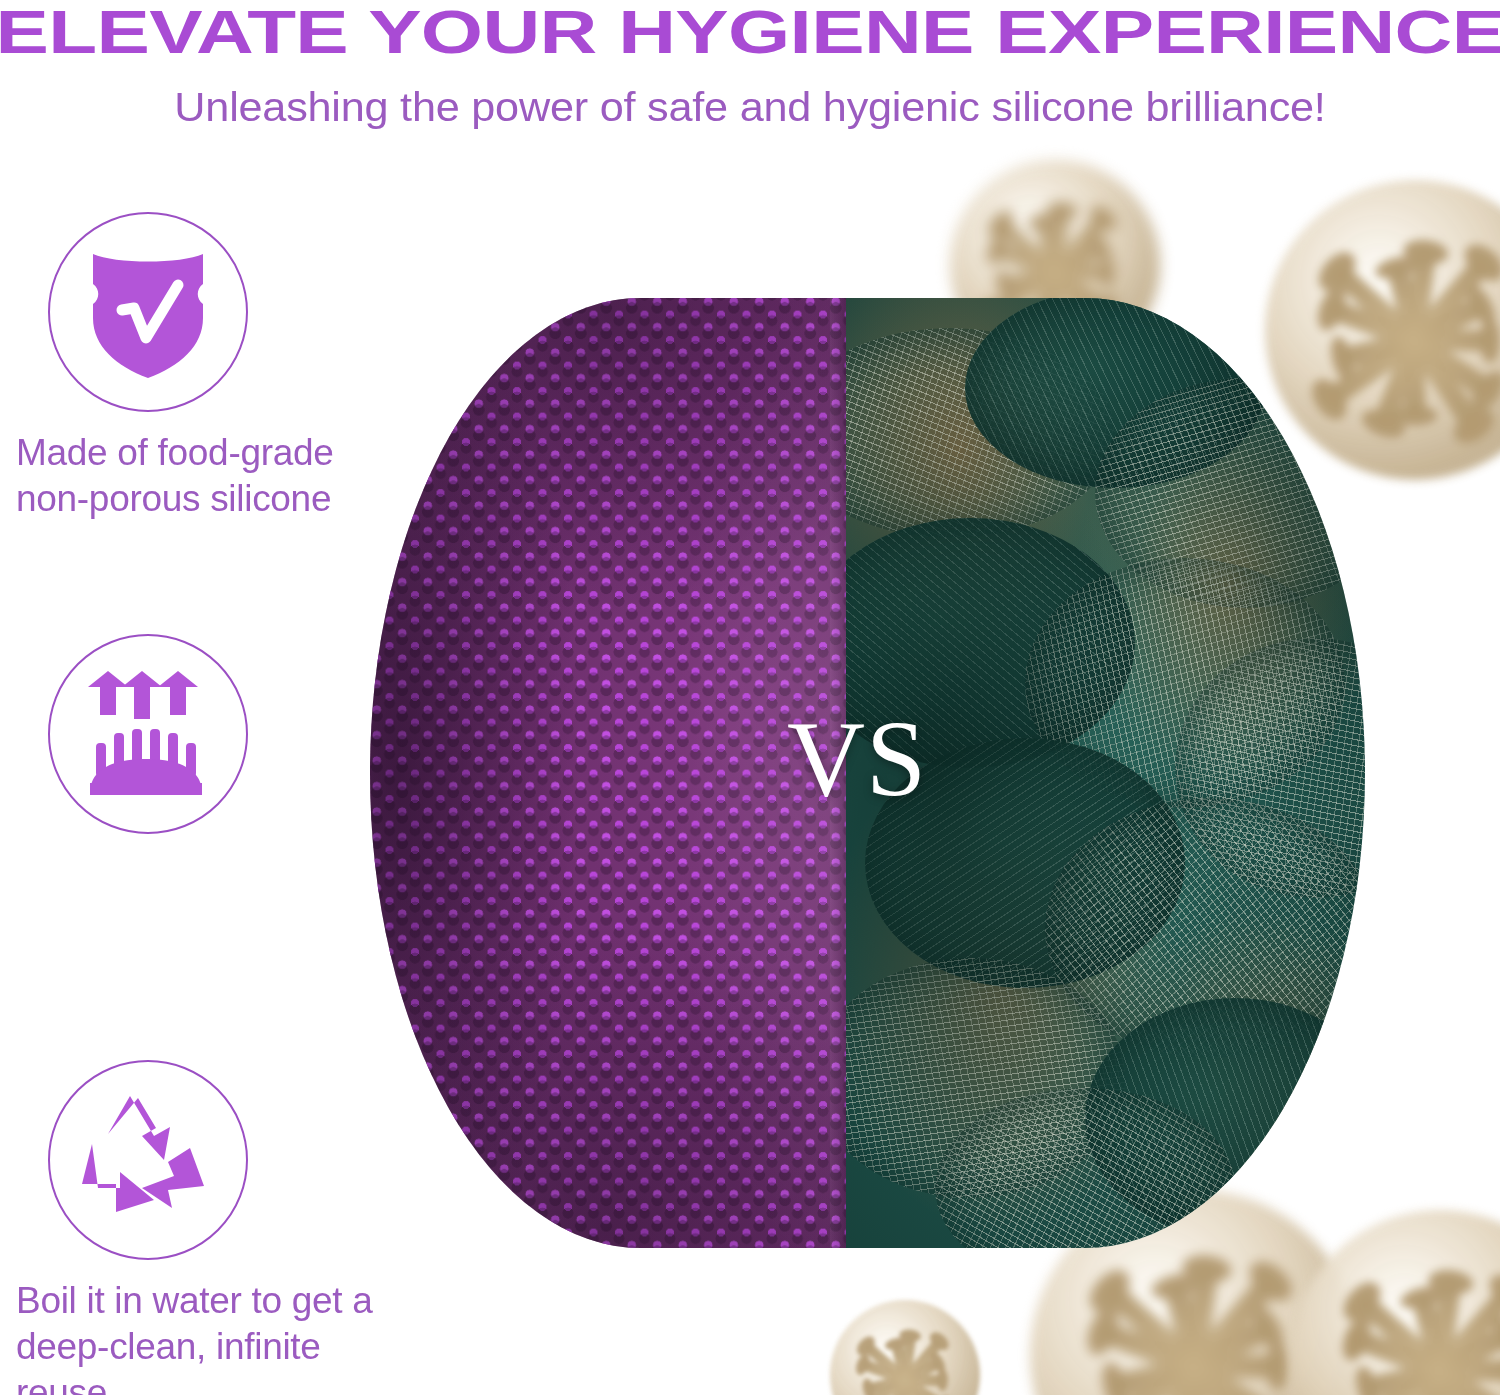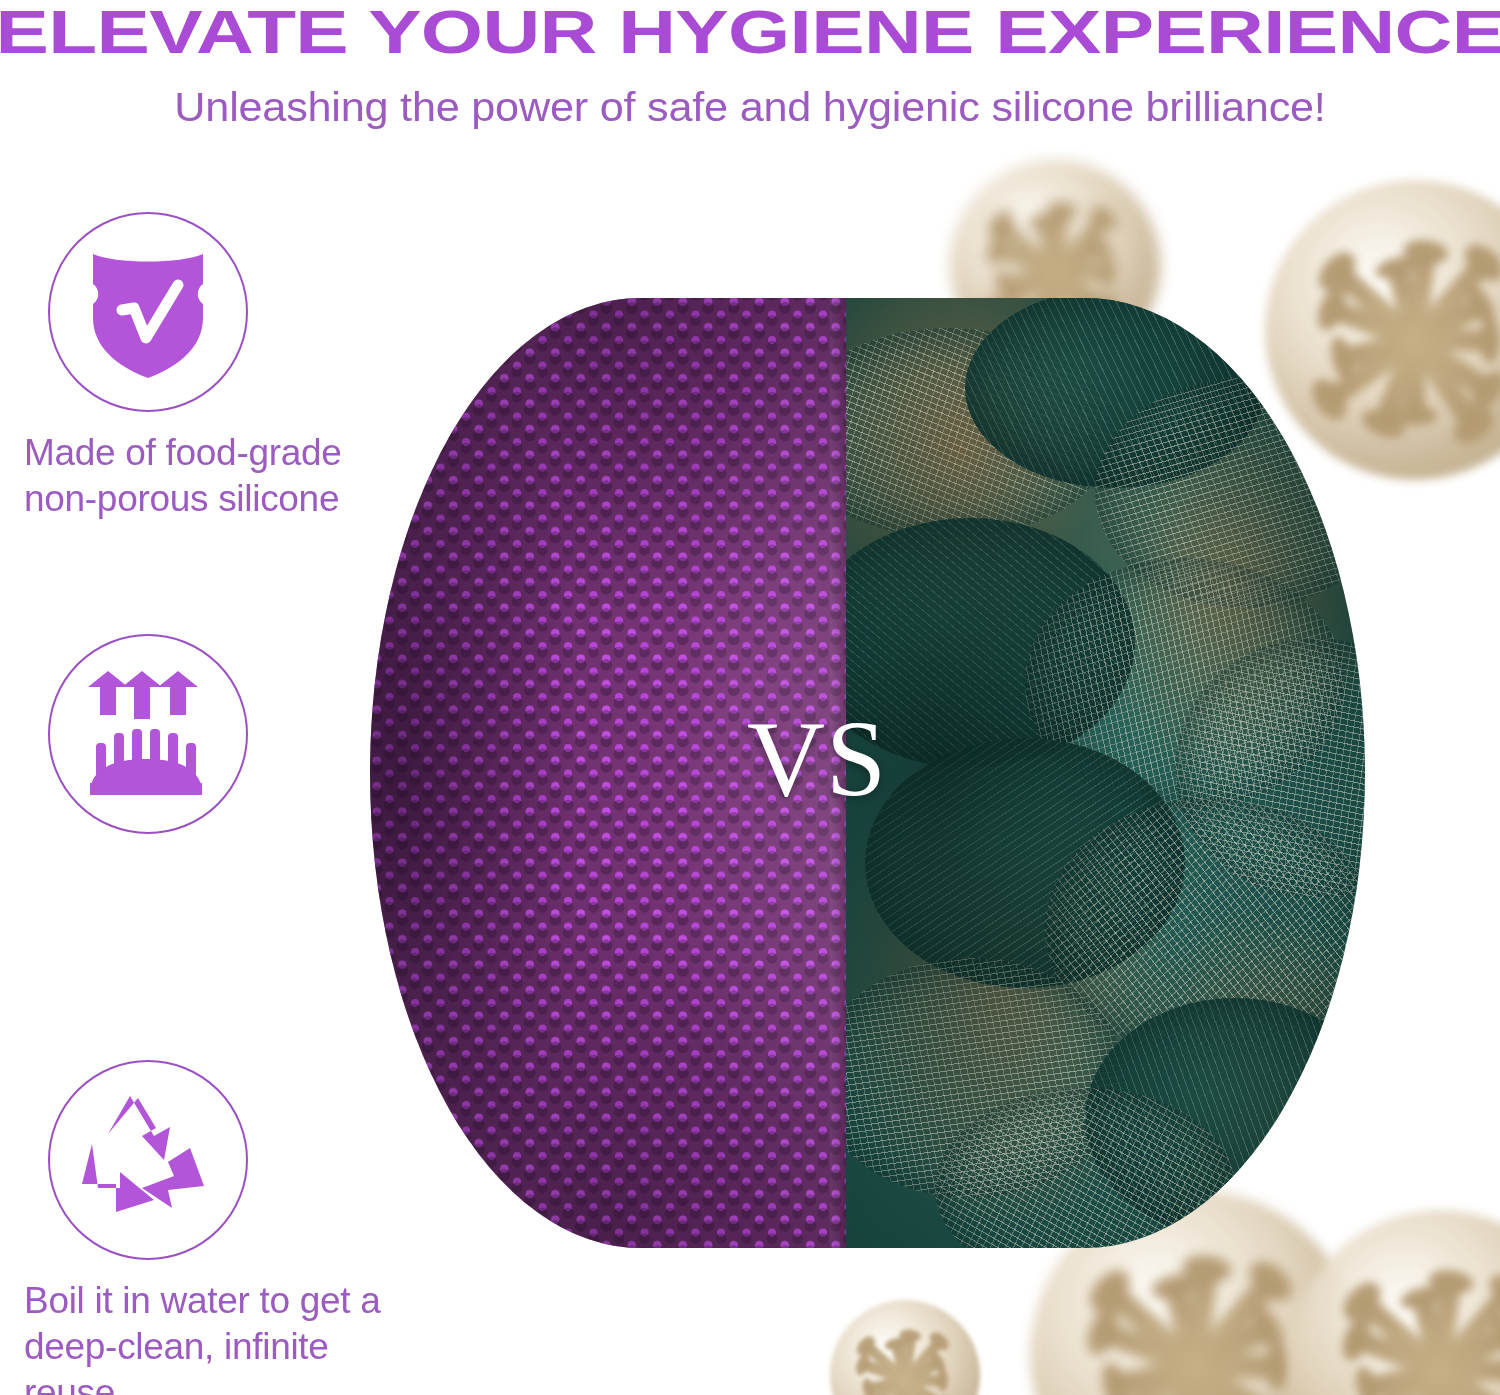--- a/index.html
+++ b/index.html
@@ -26,21 +26,21 @@
   .ring{
     position:relative;width:200px;height:200px;margin-left:48px;
     border:2px solid #9B4FC4;border-radius:50%;
     display:flex;align-items:center;justify-content:center;
     box-sizing:border-box;
   }
   .ring svg{display:block;}
   .cap{
     margin-top:18px;padding-left:16px;
     font-weight:300;font-size:37px;line-height:46px;letter-spacing:-0.3px;
-    color:#9B5BC0;white-space:pre-line;margin-left:8px;
+    color:#9B5BC0;white-space:pre-line;
   }
 
   #f1{top:212px;}
   #f2{top:634px;}
   #f3{top:1060px;}
 
   
   #stage{position:absolute;left:330px;top:150px;width:1170px;height:1245px;}
 
   
@@ -137,21 +137,21 @@
     pointer-events:none;
   }
   
   #silicone .edge{
     position:absolute;right:0;top:0;width:16px;height:100%;
     background:linear-gradient(90deg,rgba(255,255,255,.05),rgba(26,8,30,.22));
   }
 
   #vs{
     position:absolute;left:417px;top:555px;width:180px;
-    text-align:left;color:#ffffff;
+    text-align:right;color:#ffffff;
     font-family:"Liberation Serif","DejaVu Serif",serif;
     font-weight:400;font-size:108px;line-height:108px;letter-spacing:1px;
     text-shadow:0 2px 10px rgba(0,0,0,.35);
   }
 </style>
 </head>
 <body>
 
 <div id="headline">ELEVATE YOUR HYGIENE EXPERIENCE</div>
 <div id="subhead">Unleashing the power of safe and hygienic silicone brilliance!</div>

